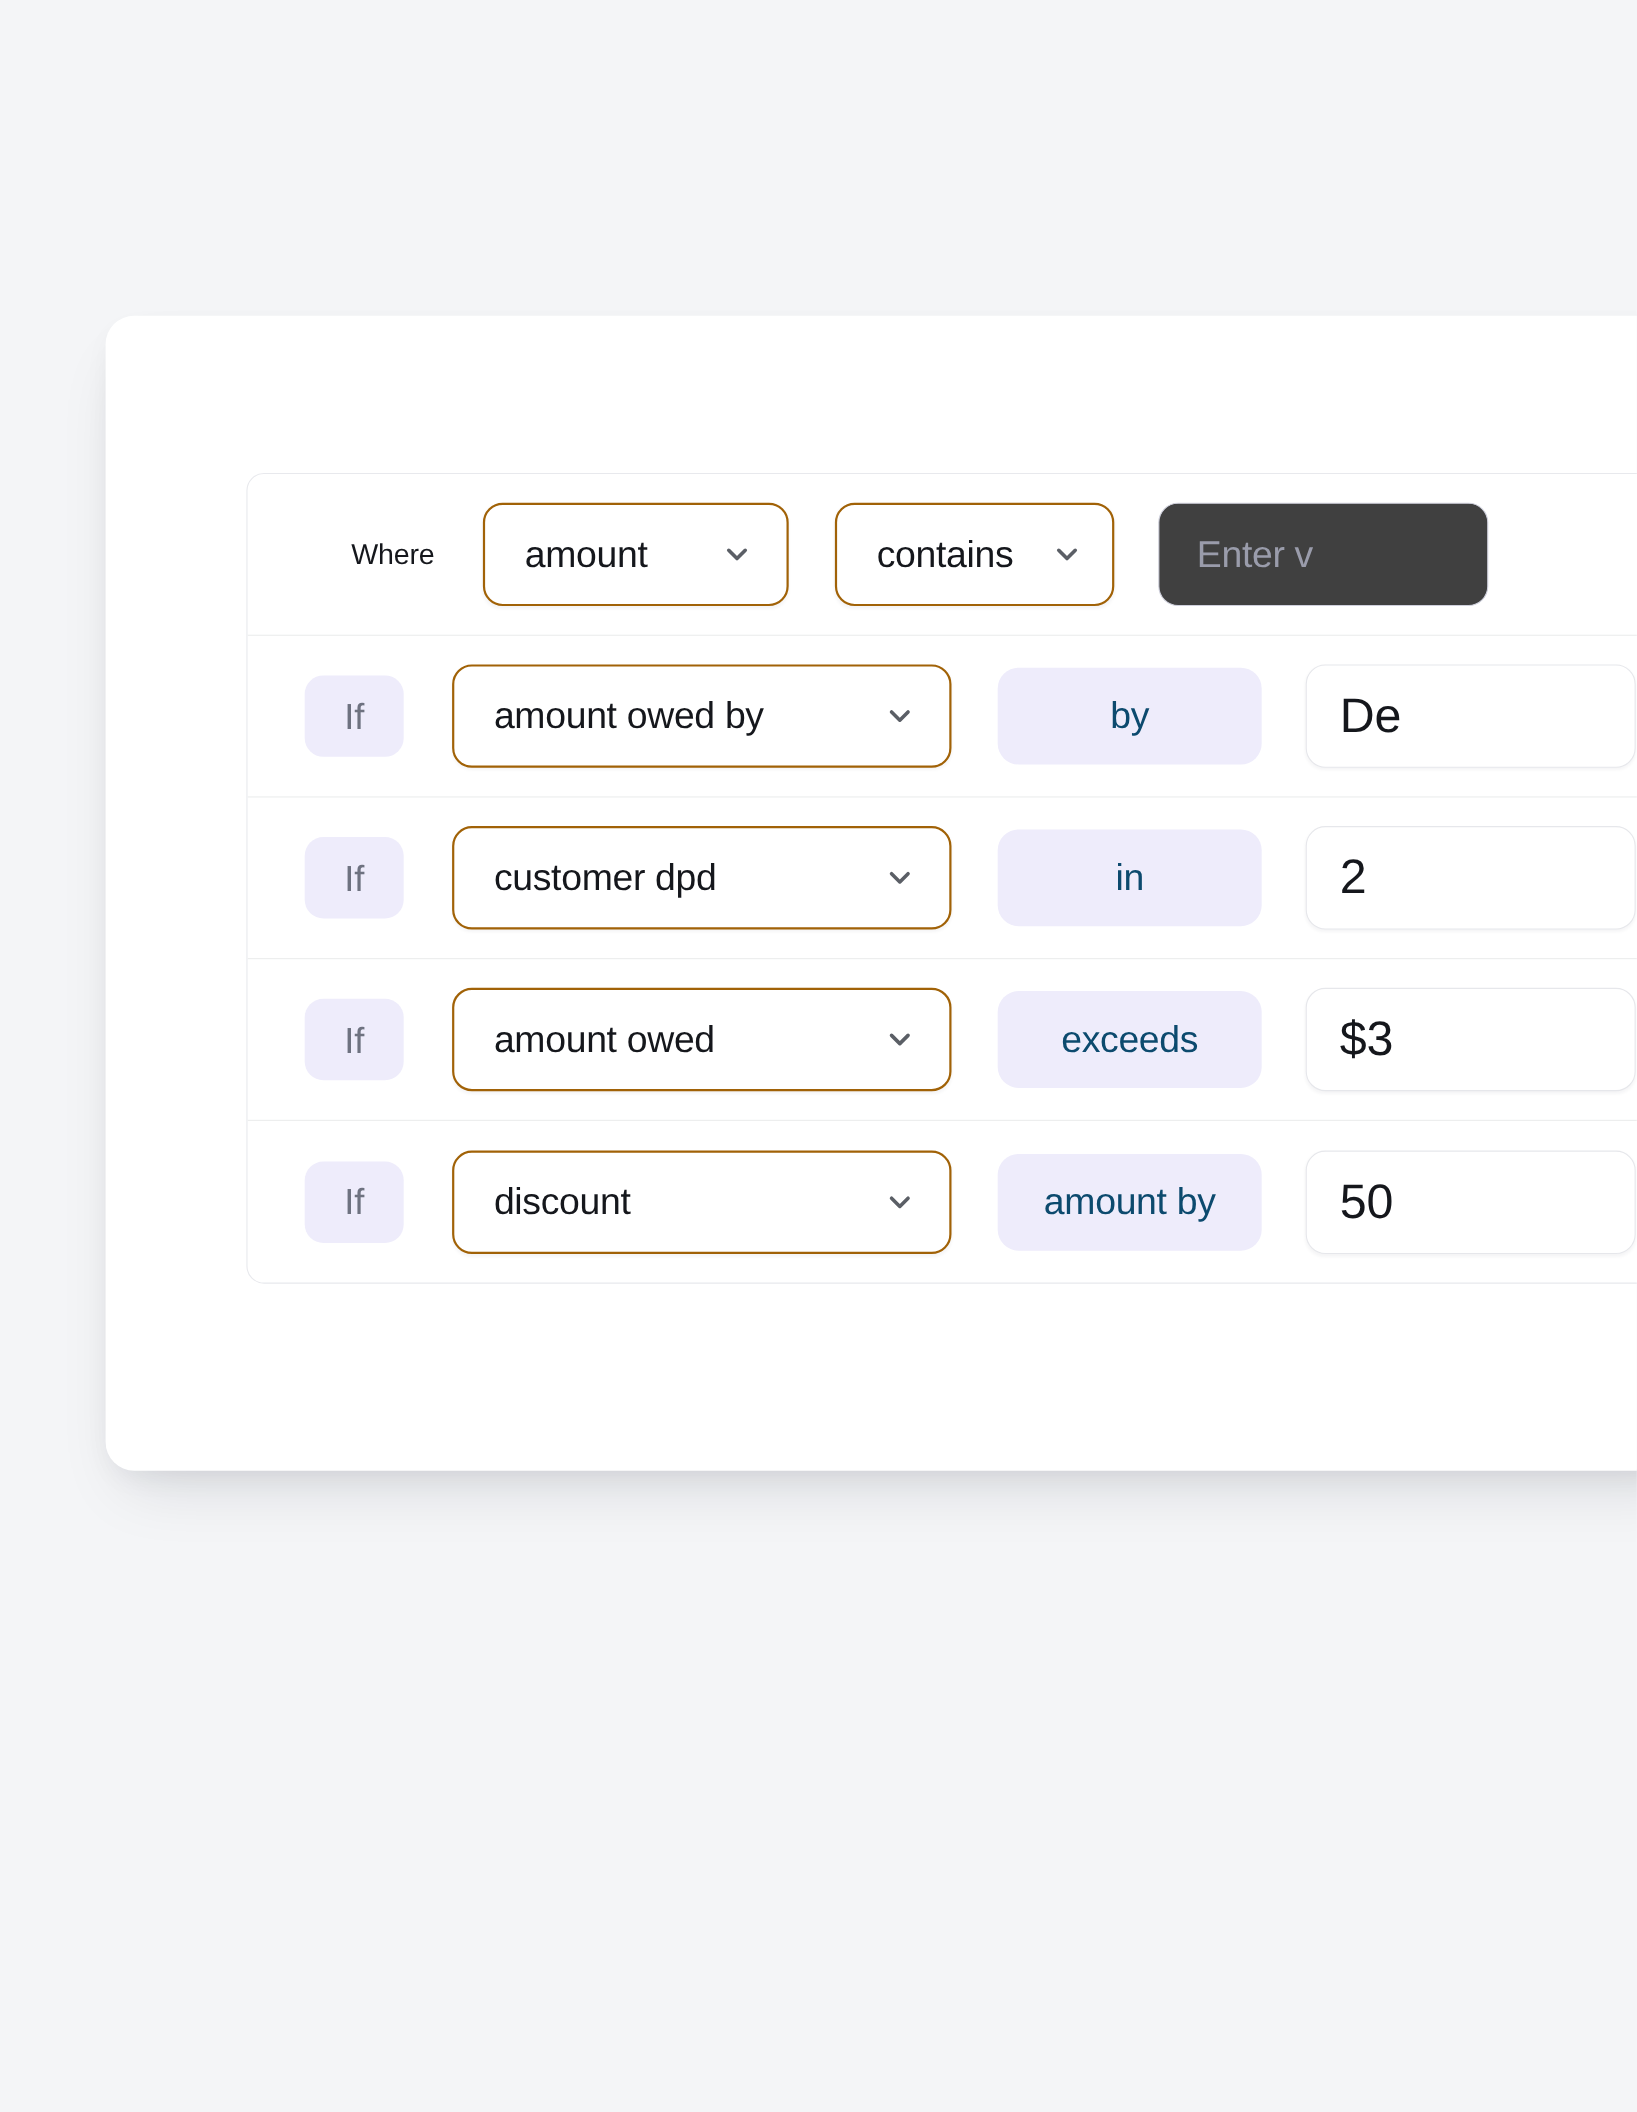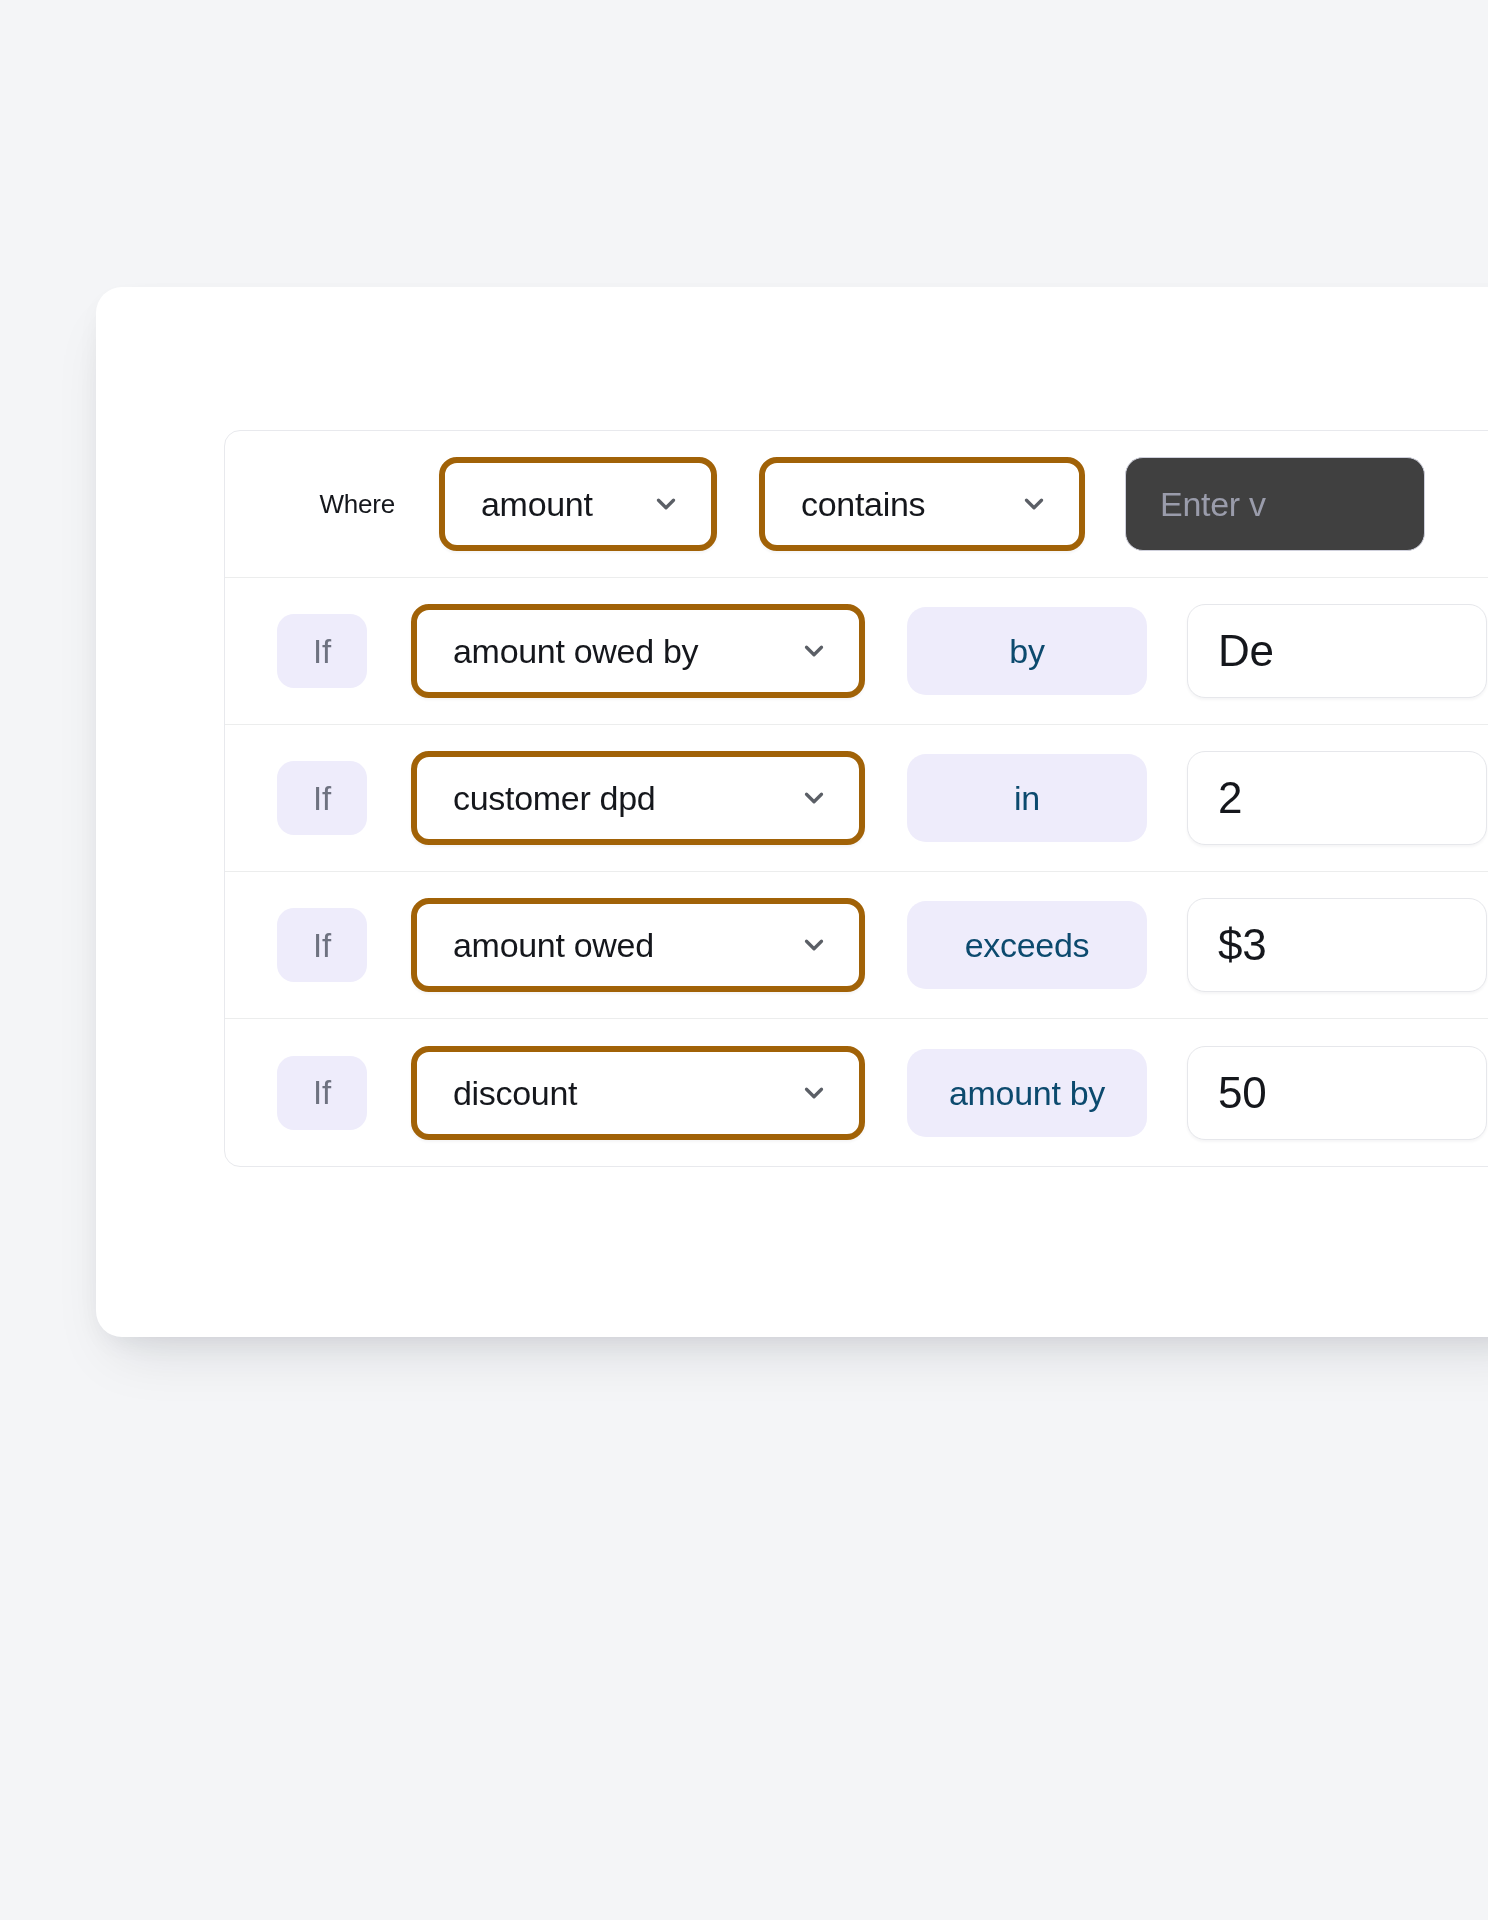--- a/index.html
+++ b/index.html
@@ -91,21 +91,21 @@
   .gap-c { width: 40px; flex: none; }
 
   
   .dropdown {
     display: flex;
     align-items: center;
     justify-content: space-between;
     height: 94px;
     padding: 0 30px 0 36px;
     background: #ffffff;
-    border: 6px solid #a16207;
+    border: 2px solid #a16207;
     border-radius: 18px;
     box-shadow: 0 2px 3px rgba(17, 24, 39, 0.045);
     flex: none;
     cursor: pointer;
   }
 
   .dropdown .dd-text {
     font-size: 34px;
     color: #15171c;
     white-space: nowrap;
@@ -117,21 +117,21 @@
     display: block;
     width: 30px;
     height: 30px;
     margin-left: 34px;
     flex: none;
   }
   .chev svg { display: block; width: 100%; height: 100%; }
 
   
   .dd-field-where   { width: 278px; }
-  .dd-op-where      { width: 326px; }
+  .dd-op-where      { width: 254px; }
   .dd-field-rule    { width: 454px; }
 
   
   .op-chip {
     display: flex;
     align-items: center;
     justify-content: center;
     width: 240px;
     height: 88px;
     border-radius: 19px;

